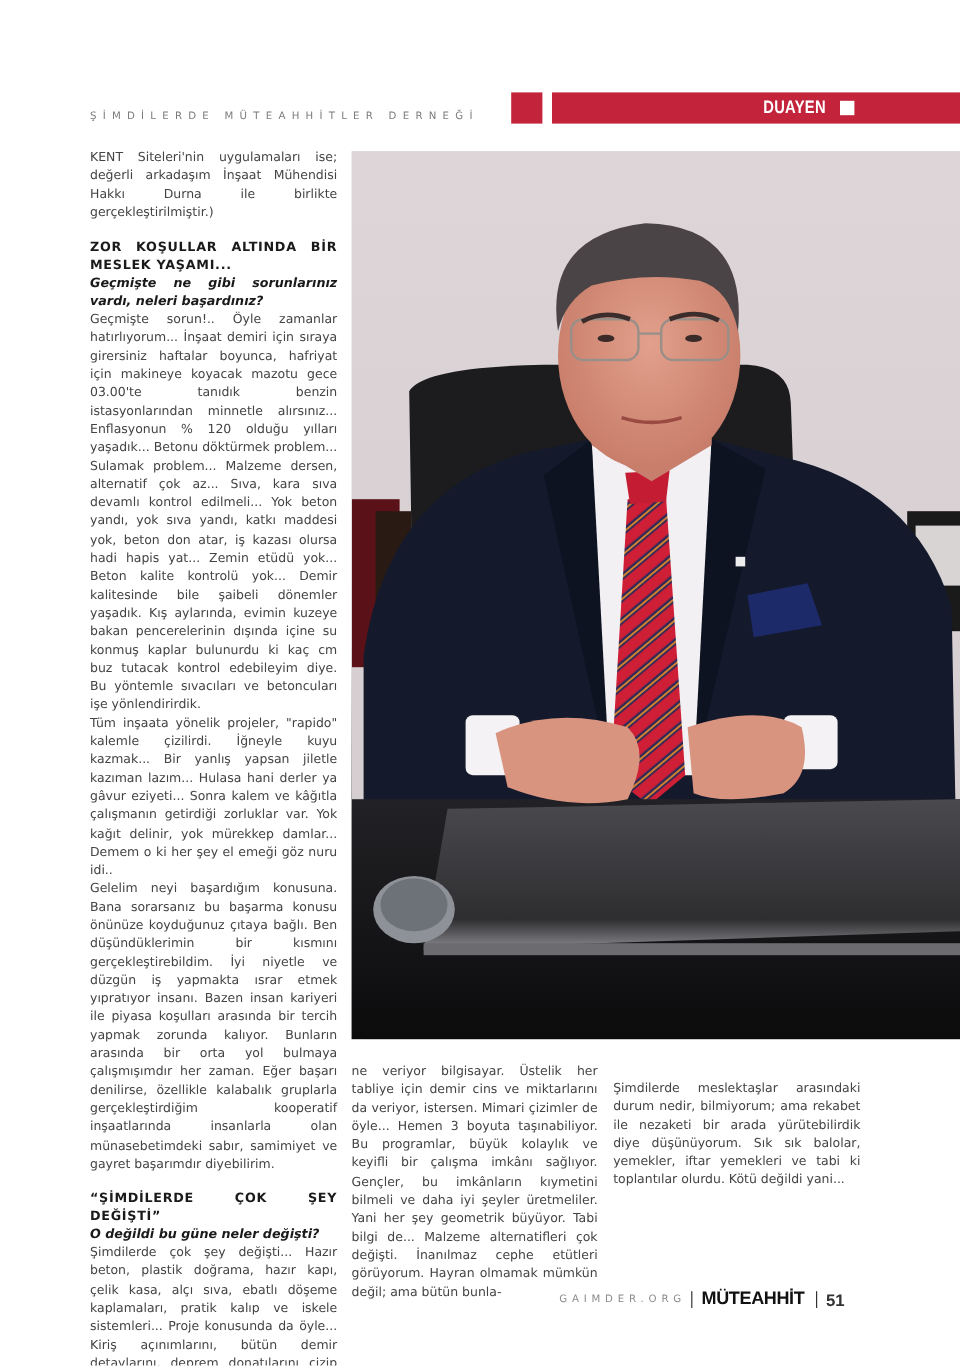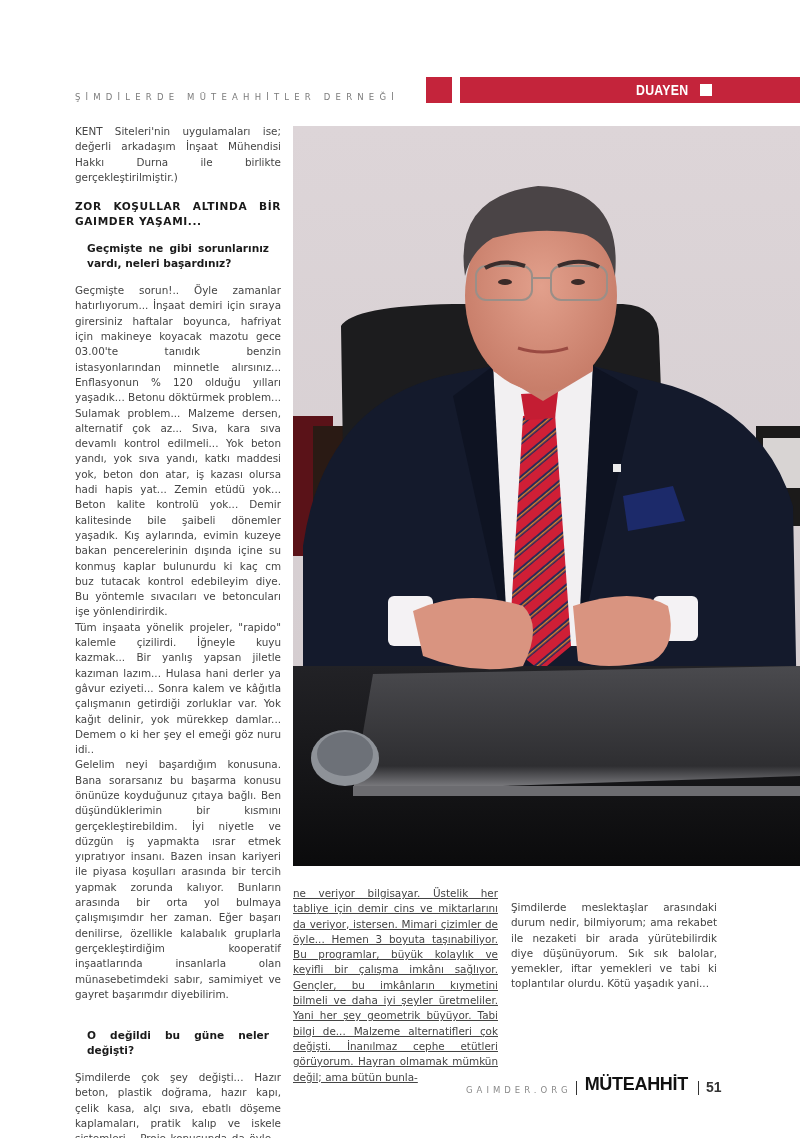--- a/index.html
+++ b/index.html
@@ -18,65 +18,66 @@
     font-size: 15px; color: #ffffff; letter-spacing: 0.3px; transform: scaleX(0.82); transform-origin: left center;
   }
   .section-box { position: absolute; left: 240px; top: 7px; width: 12px; height: 12px; background: #ffffff; }
 
   .col {
     position: absolute; font-size: 10.4px; line-height: 15.3px; color: #444;
     text-align: justify; font-family: "DejaVu Sans", sans-serif;
   }
   .col p { margin: 0; }
   .col1 { left: 75px; top: 124px; width: 206px; }
-  .col2 { left: 293px; top: 886px; width: 205px; text-decoration: underline; }
+  .col2 { left: 293px; top: 886px; width: 205px; }
   .col3 { left: 511px; top: 886px; width: 206px; }
   .col h3 {
     margin: 0; font-size: 10.6px; line-height: 15px; font-weight: bold; color: #1a1a1a; letter-spacing: 0.6px; text-align: justify;
   }
   .col h4 {
-    margin: 12px; font-size: 10.6px; line-height: 15px; font-weight: bold; color: #1a1a1a; text-align: justify;
+    margin: 0; font-size: 10.6px; line-height: 15px; font-weight: bold; color: #1a1a1a; text-align: justify; font-style: italic;
   }
   .gap { height: 14px; }
 
   .photo {
     position: absolute; left: 293px; top: 126px; width: 507px; height: 740px; overflow: hidden;
     background: linear-gradient(180deg, #ddd6d8 0%, #d8d1d4 40%, #cfc9cb 55%, #1a1a1c 75%, #0d0d0e 100%);
   }
 
   .footer {
-    position: absolute; left: 466px; top: 1074px; white-space: nowrap; display: flex; align-items: flex-end;
+    position: absolute; left: 466px; top: 1074px; white-space: nowrap; display: flex; align-items: center;
   }
   .footer-site { font-size: 8.5px; letter-spacing: 4px; color: #8a8a8a; }
   .footer-sep { width: 1px; height: 14px; background: #333; margin: 0 8px 0 4px; }
   .footer-mag {
-    font-family: "Liberation Sans", sans-serif; font-weight: bold; font-size: 18px; color: #111; letter-spacing: -0.3px;
+    font-family: "Liberation Sans", sans-serif; font-weight: bold; font-size: 15px; color: #111; letter-spacing: -0.3px;
   }
   .footer-sep2 { width: 1px; height: 14px; background: #333; margin: 0 7px 0 10px; }
   .footer-page { font-size: 14px; color: #333; font-family: "Liberation Sans", sans-serif; font-weight: bold; }
 </style>
 </head>
 <body>
 
 <div class="header-org">ŞİMDİLERDE MÜTEAHHİTLER DERNEĞİ</div>
 <div class="red-square"></div>
 <div class="red-bar">
   <span class="section-label">DUAYEN</span>
   <span class="section-box"></span>
 </div>
 
 <div class="col col1">
   <p>KENT Siteleri'nin uygulamaları ise; değerli arkadaşım İnşaat Mühendisi Hakkı Durna ile birlikte gerçekleştirilmiştir.)</p>
   <div class="gap"></div>
-  <h3>ZOR KOŞULLAR ALTINDA BİR GAIMDER YAŞAMI...</h3>
+  <h3>ZOR KOŞULLAR ALTINDA BİR MESLEK YAŞAMI...</h3>
   <h4>Geçmişte ne gibi sorunlarınız vardı, neleri başardınız?</h4>
   <p>Geçmişte sorun!.. Öyle zamanlar hatırlıyorum... İnşaat demiri için sıraya girersiniz haftalar boyunca, hafriyat için makineye koyacak mazotu gece 03.00'te tanıdık benzin istasyonlarından minnetle alırsınız... Enflasyonun % 120 olduğu yılları yaşadık... Betonu döktürmek problem... Sulamak problem... Malzeme dersen, alternatif çok az... Sıva, kara sıva devamlı kontrol edilmeli... Yok beton yandı, yok sıva yandı, katkı maddesi yok, beton don atar, iş kazası olursa hadi hapis yat... Zemin etüdü yok... Beton kalite kontrolü yok... Demir kalitesinde bile şaibeli dönemler yaşadık. Kış aylarında, evimin kuzeye bakan pencerelerinin dışında içine su konmuş kaplar bulunurdu ki kaç cm buz tutacak kontrol edebileyim diye. Bu yöntemle sıvacıları ve betoncuları işe yönlendirirdik.</p>
   <p>Tüm inşaata yönelik projeler, "rapido" kalemle çizilirdi. İğneyle kuyu kazmak... Bir yanlış yapsan jiletle kazıman lazım... Hulasa hani derler ya gâvur eziyeti... Sonra kalem ve kâğıtla çalışmanın getirdiği zorluklar var. Yok kağıt delinir, yok mürekkep damlar... Demem o ki her şey el emeği göz nuru idi..</p>
   <p>Gelelim neyi başardığım konusuna. Bana sorarsanız bu başarma konusu önünüze koyduğunuz çıtaya bağlı. Ben düşündüklerimin bir kısmını gerçekleştirebildim. İyi niyetle ve düzgün iş yapmakta ısrar etmek yıpratıyor insanı. Bazen insan kariyeri ile piyasa koşulları arasında bir tercih yapmak zorunda kalıyor. Bunların arasında bir orta yol bulmaya çalışmışımdır her zaman. Eğer başarı denilirse, özellikle kalabalık gruplarla gerçekleştirdiğim kooperatif inşaatlarında insanlarla olan münasebetimdeki sabır, samimiyet ve gayret başarımdır diyebilirim.</p>
   <div class="gap"></div>
+  <h3>“ŞİMDİLERDE ÇOK ŞEY DEĞİŞTİ”</h3>
   <h4>O değildi bu güne neler değişti?</h4>
   <p>Şimdilerde çok şey değişti... Hazır beton, plastik doğrama, hazır kapı, çelik kasa, alçı sıva, ebatlı döşeme kaplamaları, pratik kalıp ve iskele sistemleri... Proje konusunda da öyle... Kiriş açınımlarını, bütün demir detaylarını, deprem donatılarını çizip eli-</p>
 </div>
 
 <div class="photo">
   <svg width="507" height="740" viewBox="0 0 507 740" xmlns="http://www.w3.org/2000/svg">
     <defs>
       <linearGradient id="wall" x1="0" y1="0" x2="0" y2="1">
         <stop offset="0" stop-color="#ddd5d8"></stop>
         <stop offset="1" stop-color="#d2cbce"></stop>
@@ -157,21 +158,21 @@
     <ellipse cx="52" cy="628" rx="28" ry="22" fill="#6d7178"></ellipse>
   </svg>
 </div>
 
 <div class="col col2">
   <p>ne veriyor bilgisayar. Üstelik her tabliye için demir cins ve miktarlarını da veriyor, istersen. Mimari çizimler de öyle... Hemen 3 boyuta taşınabiliyor. Bu programlar, büyük kolaylık ve keyifli bir çalışma imkânı sağlıyor. Gençler, bu imkânların kıymetini bilmeli ve daha iyi şeyler üretmeliler. Yani her şey geometrik büyüyor. Tabi bilgi de... Malzeme alternatifleri çok değişti. İnanılmaz cephe etütleri görüyorum. Hayran olmamak mümkün değil; ama bütün bunla-</p>
 </div>
 
 <div class="col col3">
   <div class="gap"></div>
-  <p>Şimdilerde meslektaşlar arasındaki durum nedir, bilmiyorum; ama rekabet ile nezaketi bir arada yürütebilirdik diye düşünüyorum. Sık sık balolar, yemekler, iftar yemekleri ve tabi ki toplantılar olurdu. Kötü yaşadık yani...</p>
+  <p>Şimdilerde meslektaşlar arasındaki durum nedir, bilmiyorum; ama rekabet ile nezaketi bir arada yürütebilirdik diye düşünüyorum. Sık sık balolar, yemekler, iftar yemekleri ve tabi ki toplantılar olurdu. Kötü değildi yani...</p>
 </div>
 
 <div class="footer">
   <span class="footer-site">GAIMDER.ORG</span>
   <span class="footer-sep"></span>
   <span class="footer-mag">MÜTEAHHİT</span>
   <span class="footer-sep2"></span>
   <span class="footer-page">51</span>
 </div>
 

